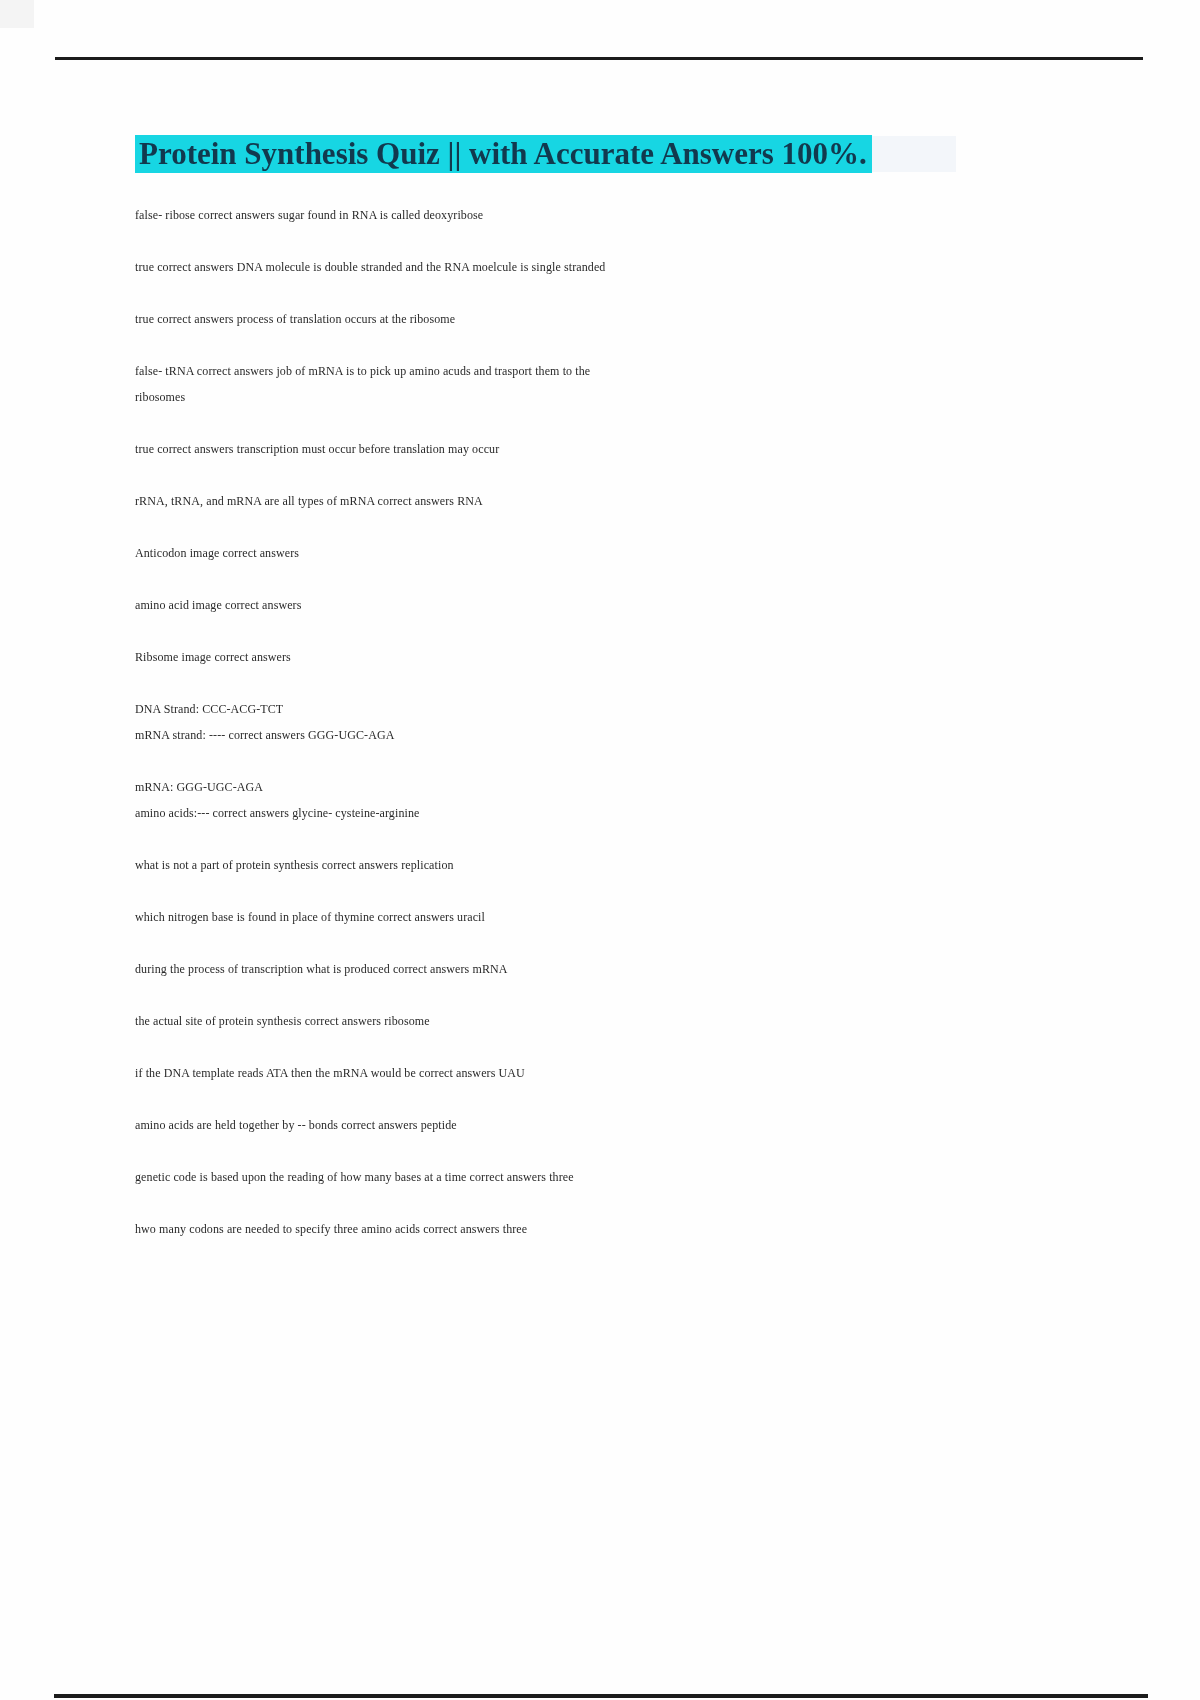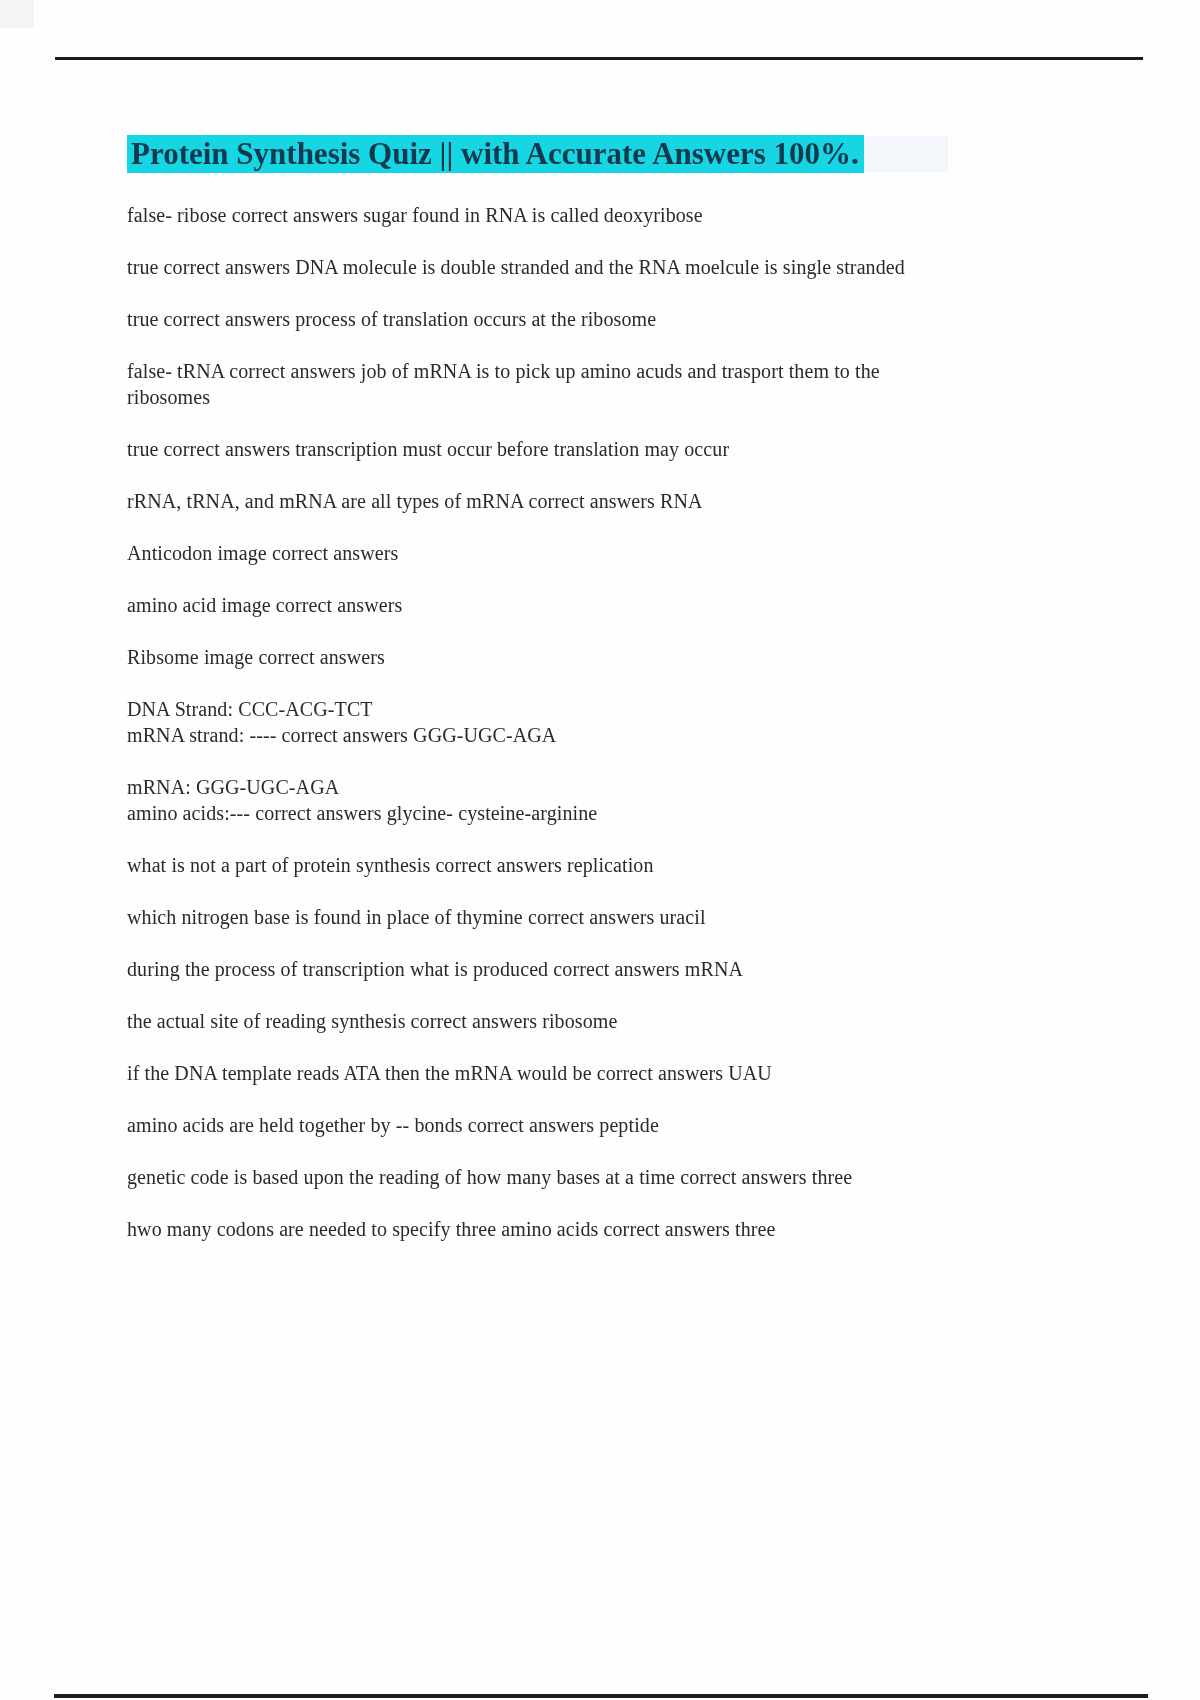--- a/index.html
+++ b/index.html
@@ -27,21 +27,21 @@
     background: var(--rule, #1c1c1c);
   }
   .rule-top {
     left: 55px; top: 57px; width: 1088px;
   }
   .rule-bottom {
     left: 54px; top: 1694px; width: 1094px; height: 4px;
   }
   .content {
     position: absolute;
-    left: 127px;
+    left: 135px;
     top: 136px;
     width: 940px;
   }
   h1.doc-title {
     margin: 0 0 30px 0;
     font-size: 31px;
     font-weight: bold;
     line-height: 36px;
     color: var(--title-text, #12394e);
   }
@@ -49,21 +49,21 @@
     display: inline-block;
     background: var(--hl-tail, #f3f6fa);
     padding-right: 84px;
   }
   .title-hl {
     background: var(--hl, #17d6e3);
     padding: 1px 5px 2px 4px;
   }
   .qa-list p {
     margin: 8px 0 26px 0;
-    font-size: 20px;
+    font-size: 12px;
     line-height: 26px;
     color: var(--body-text, #2a2a2a);
     letter-spacing: 0.1px;
   }
 </style>
 </head>
 <body>
 
 <div id="page">
   <div class="corner-artifact"></div>
@@ -79,21 +79,21 @@
         <p>true correct answers transcription must occur before translation may occur</p>
         <p>rRNA, tRNA, and mRNA are all types of mRNA correct answers RNA</p>
         <p>Anticodon image correct answers</p>
         <p>amino acid image correct answers</p>
         <p>Ribsome image correct answers</p>
         <p>DNA Strand: CCC-ACG-TCT<br>mRNA strand: ---- correct answers GGG-UGC-AGA</p>
         <p>mRNA: GGG-UGC-AGA<br>amino acids:--- correct answers glycine- cysteine-arginine</p>
         <p>what is not a part of protein synthesis correct answers replication</p>
         <p>which nitrogen base is found in place of thymine correct answers uracil</p>
         <p>during the process of transcription what is produced correct answers mRNA</p>
-        <p>the actual site of reading synthesis correct answers ribosome</p>
+        <p>the actual site of protein synthesis correct answers ribosome</p>
         <p>if the DNA template reads ATA then the mRNA would be correct answers UAU</p>
         <p>amino acids are held together by -- bonds correct answers peptide</p>
         <p>genetic code is based upon the reading of how many bases at a time correct answers three</p>
         <p>hwo many codons are needed to specify three amino acids correct answers three</p>
       </div>
   </div>
 
   <div class="rule rule-bottom"></div>
 </div>
 

